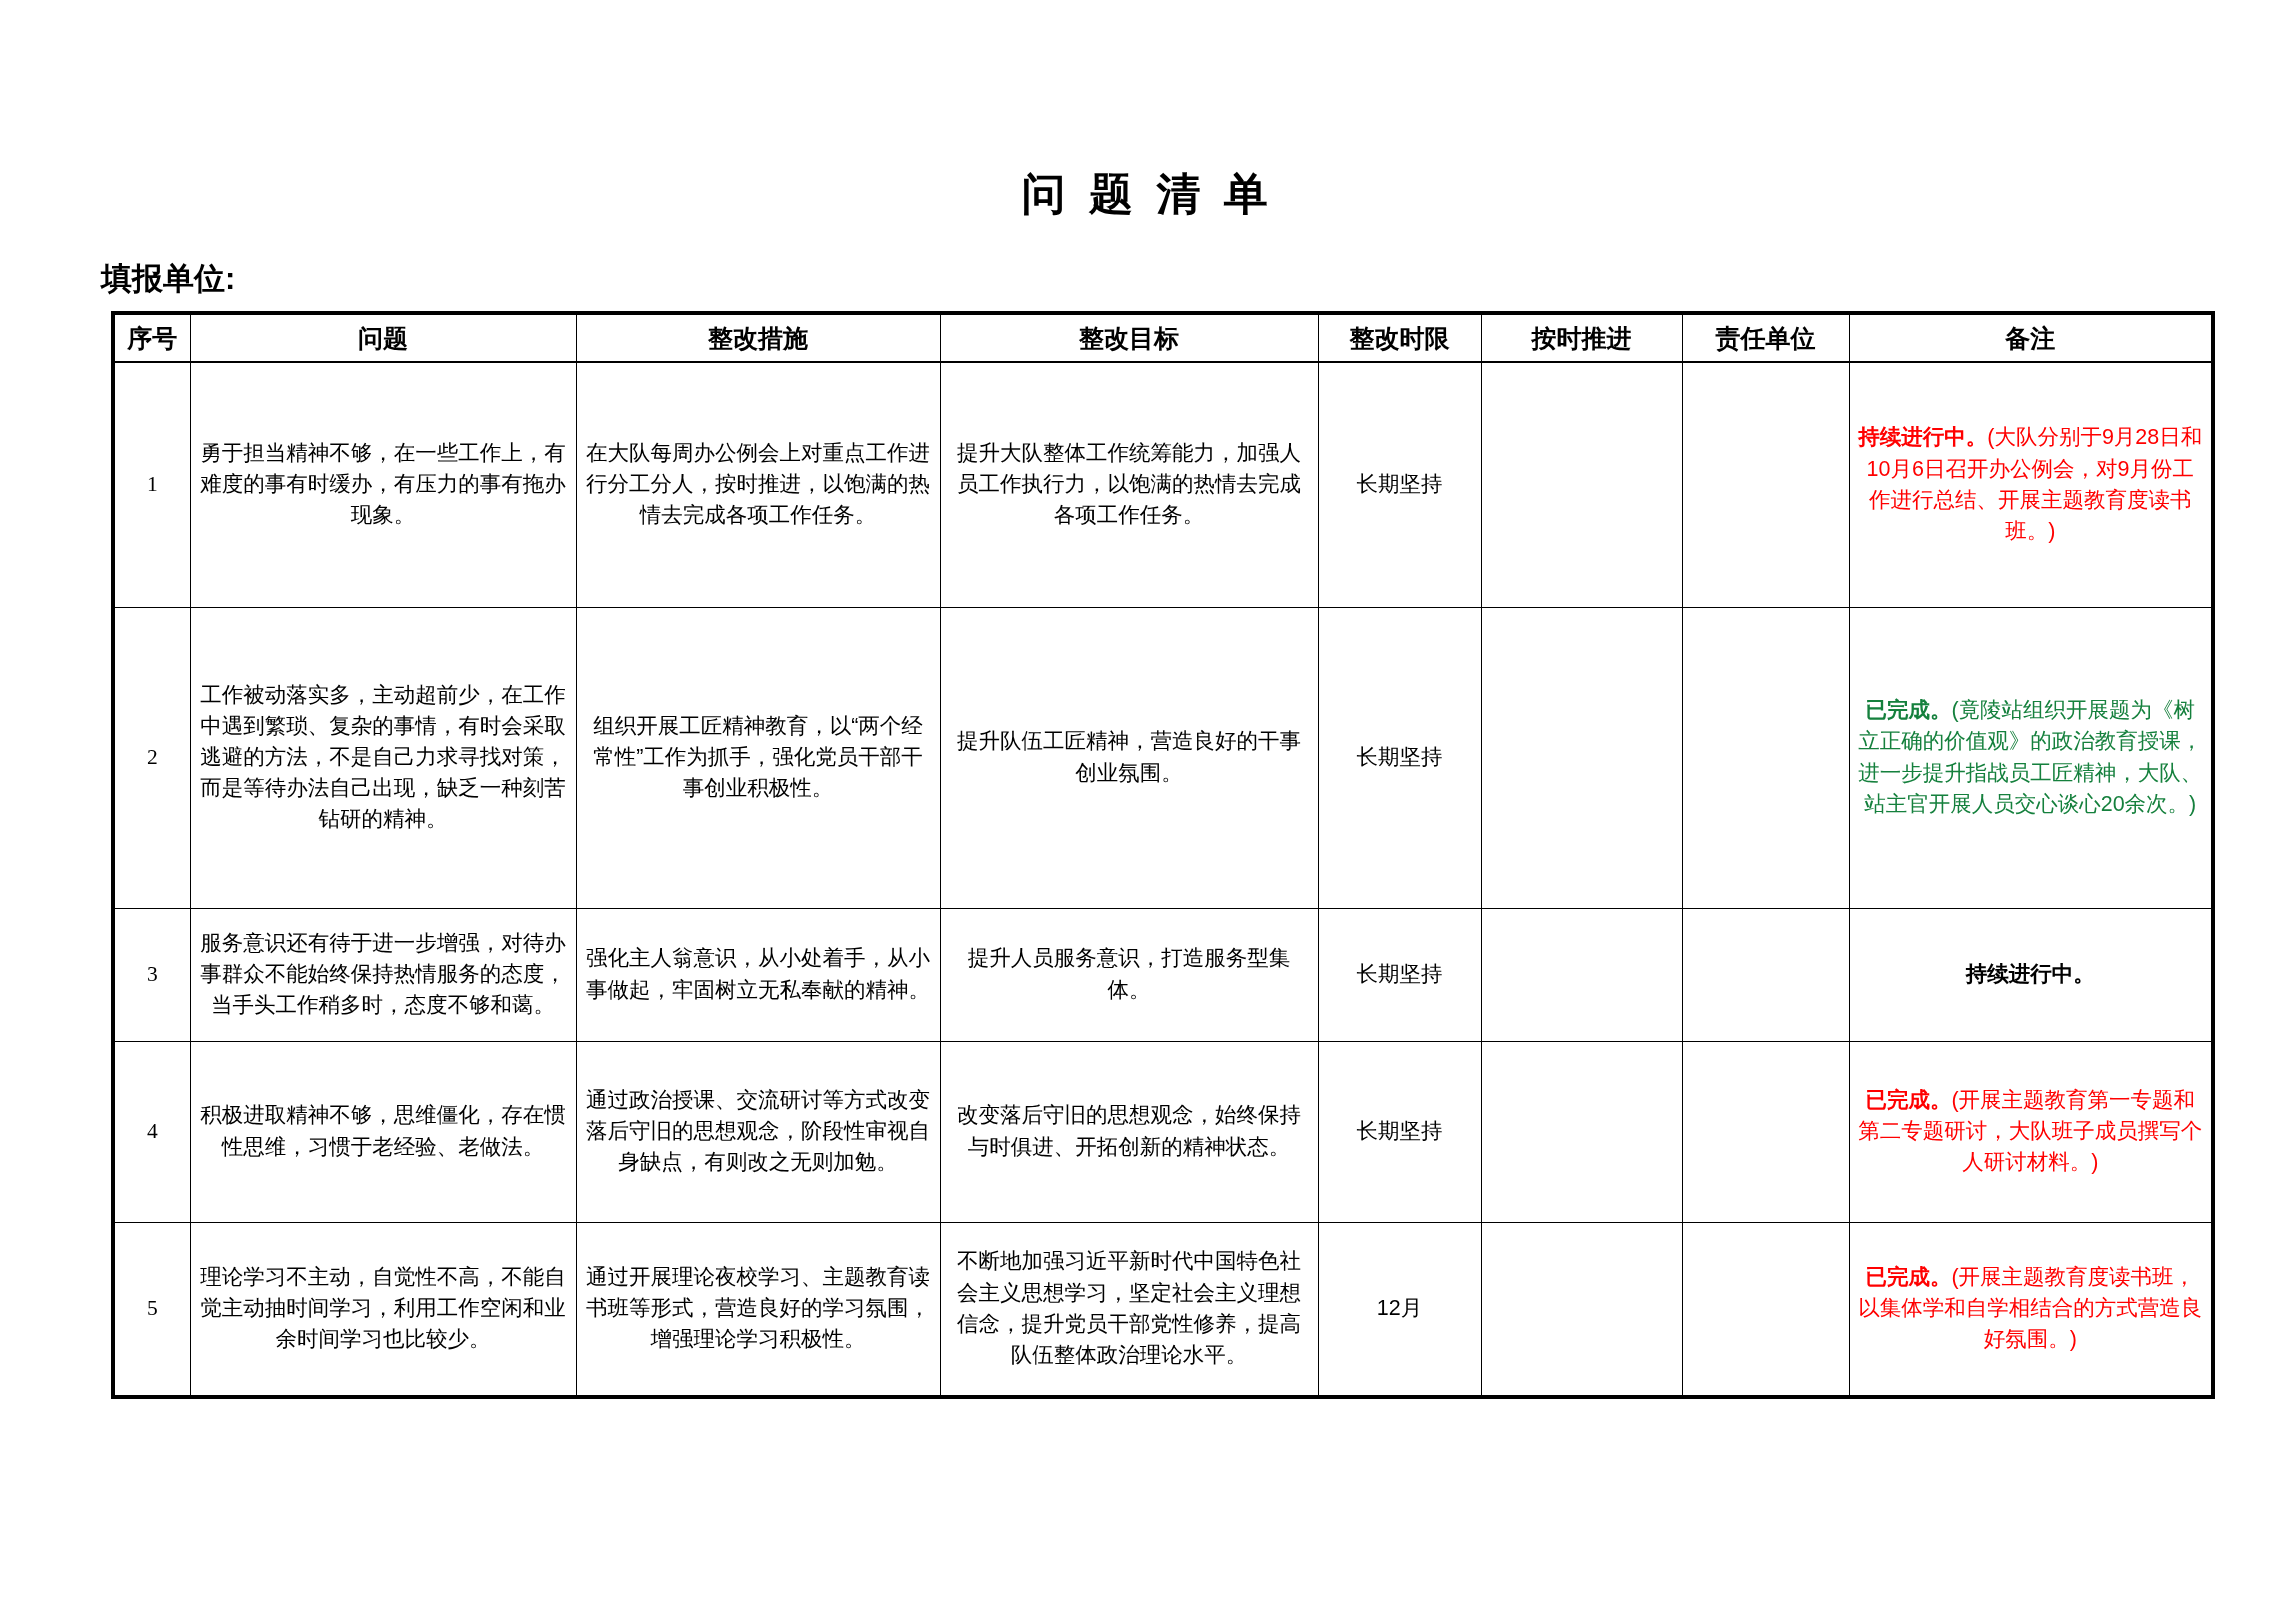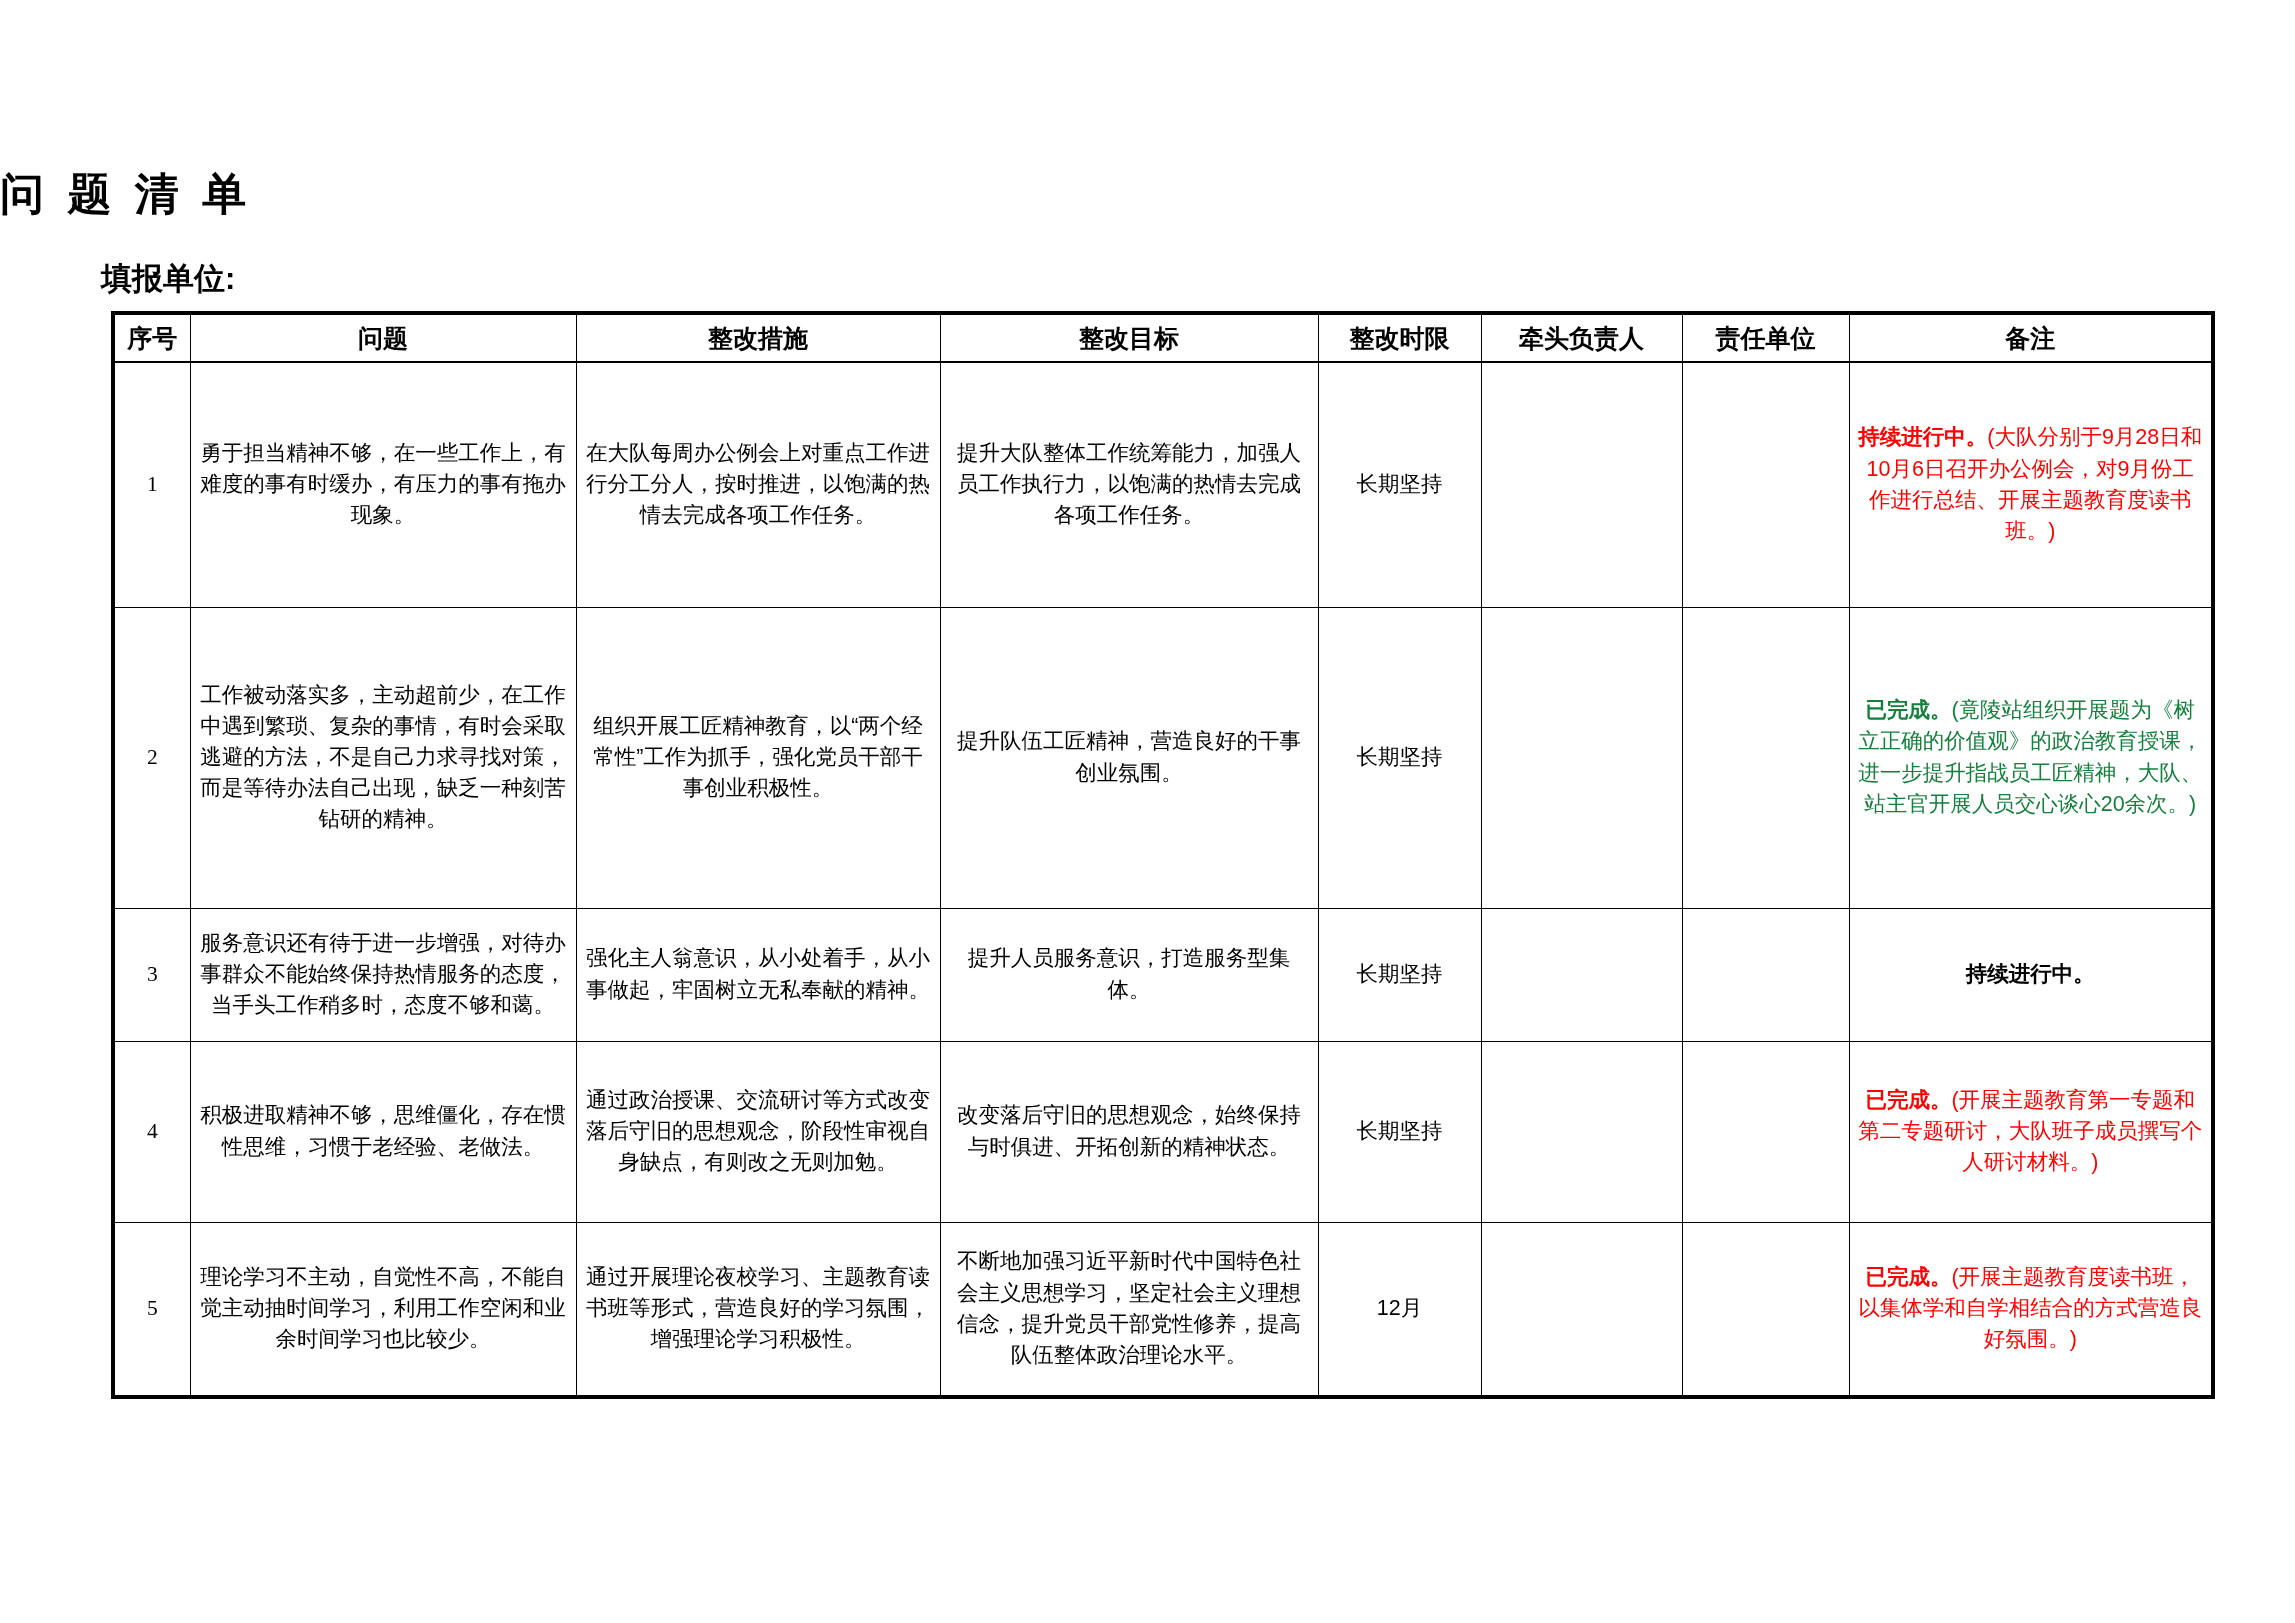--- a/index.html
+++ b/index.html
@@ -9,20 +9,21 @@
     height: 1623px;
     position: relative;
     font-family: "Liberation Sans", sans-serif;
     color: #000000;
   }
   .doc-title {
     position: absolute;
     top: 165px;
     left: 0;
     width: 100%;
+    text-align: center;
     font-size: 44px;
     font-weight: bold;
     letter-spacing: 5.6px;
   }
   .unit-label {
     position: absolute;
     top: 258px;
     left: 101px;
     font-size: 31px;
     font-weight: bold;
@@ -89,21 +90,21 @@
     <col style="width:167px">
     <col style="width:364px">
   </colgroup>
   <thead>
     <tr>
       <th>序号</th>
       <th>问题</th>
       <th>整改措施</th>
       <th>整改目标</th>
       <th>整改时限</th>
-      <th>牵头负责人</th>
+      <th>按时推进</th>
       <th>责任单位</th>
       <th>备注</th>
     </tr>
   </thead>
   <tbody>
     <tr class="h1">
       <td class="c-index">1</td>
       <td class="c-problem">勇于担当精神不够，在一些工作上，有难度的事有时缓办，有压力的事有拖办现象。</td>
       <td class="c-measures">在大队每周办公例会上对重点工作进行分工分人，按时推进，以饱满的热情去完成各项工作任务。</td>
       <td class="c-goal">提升大队整体工作统筹能力，加强人员工作执行力，以饱满的热情去完成各项工作任务。</td>

